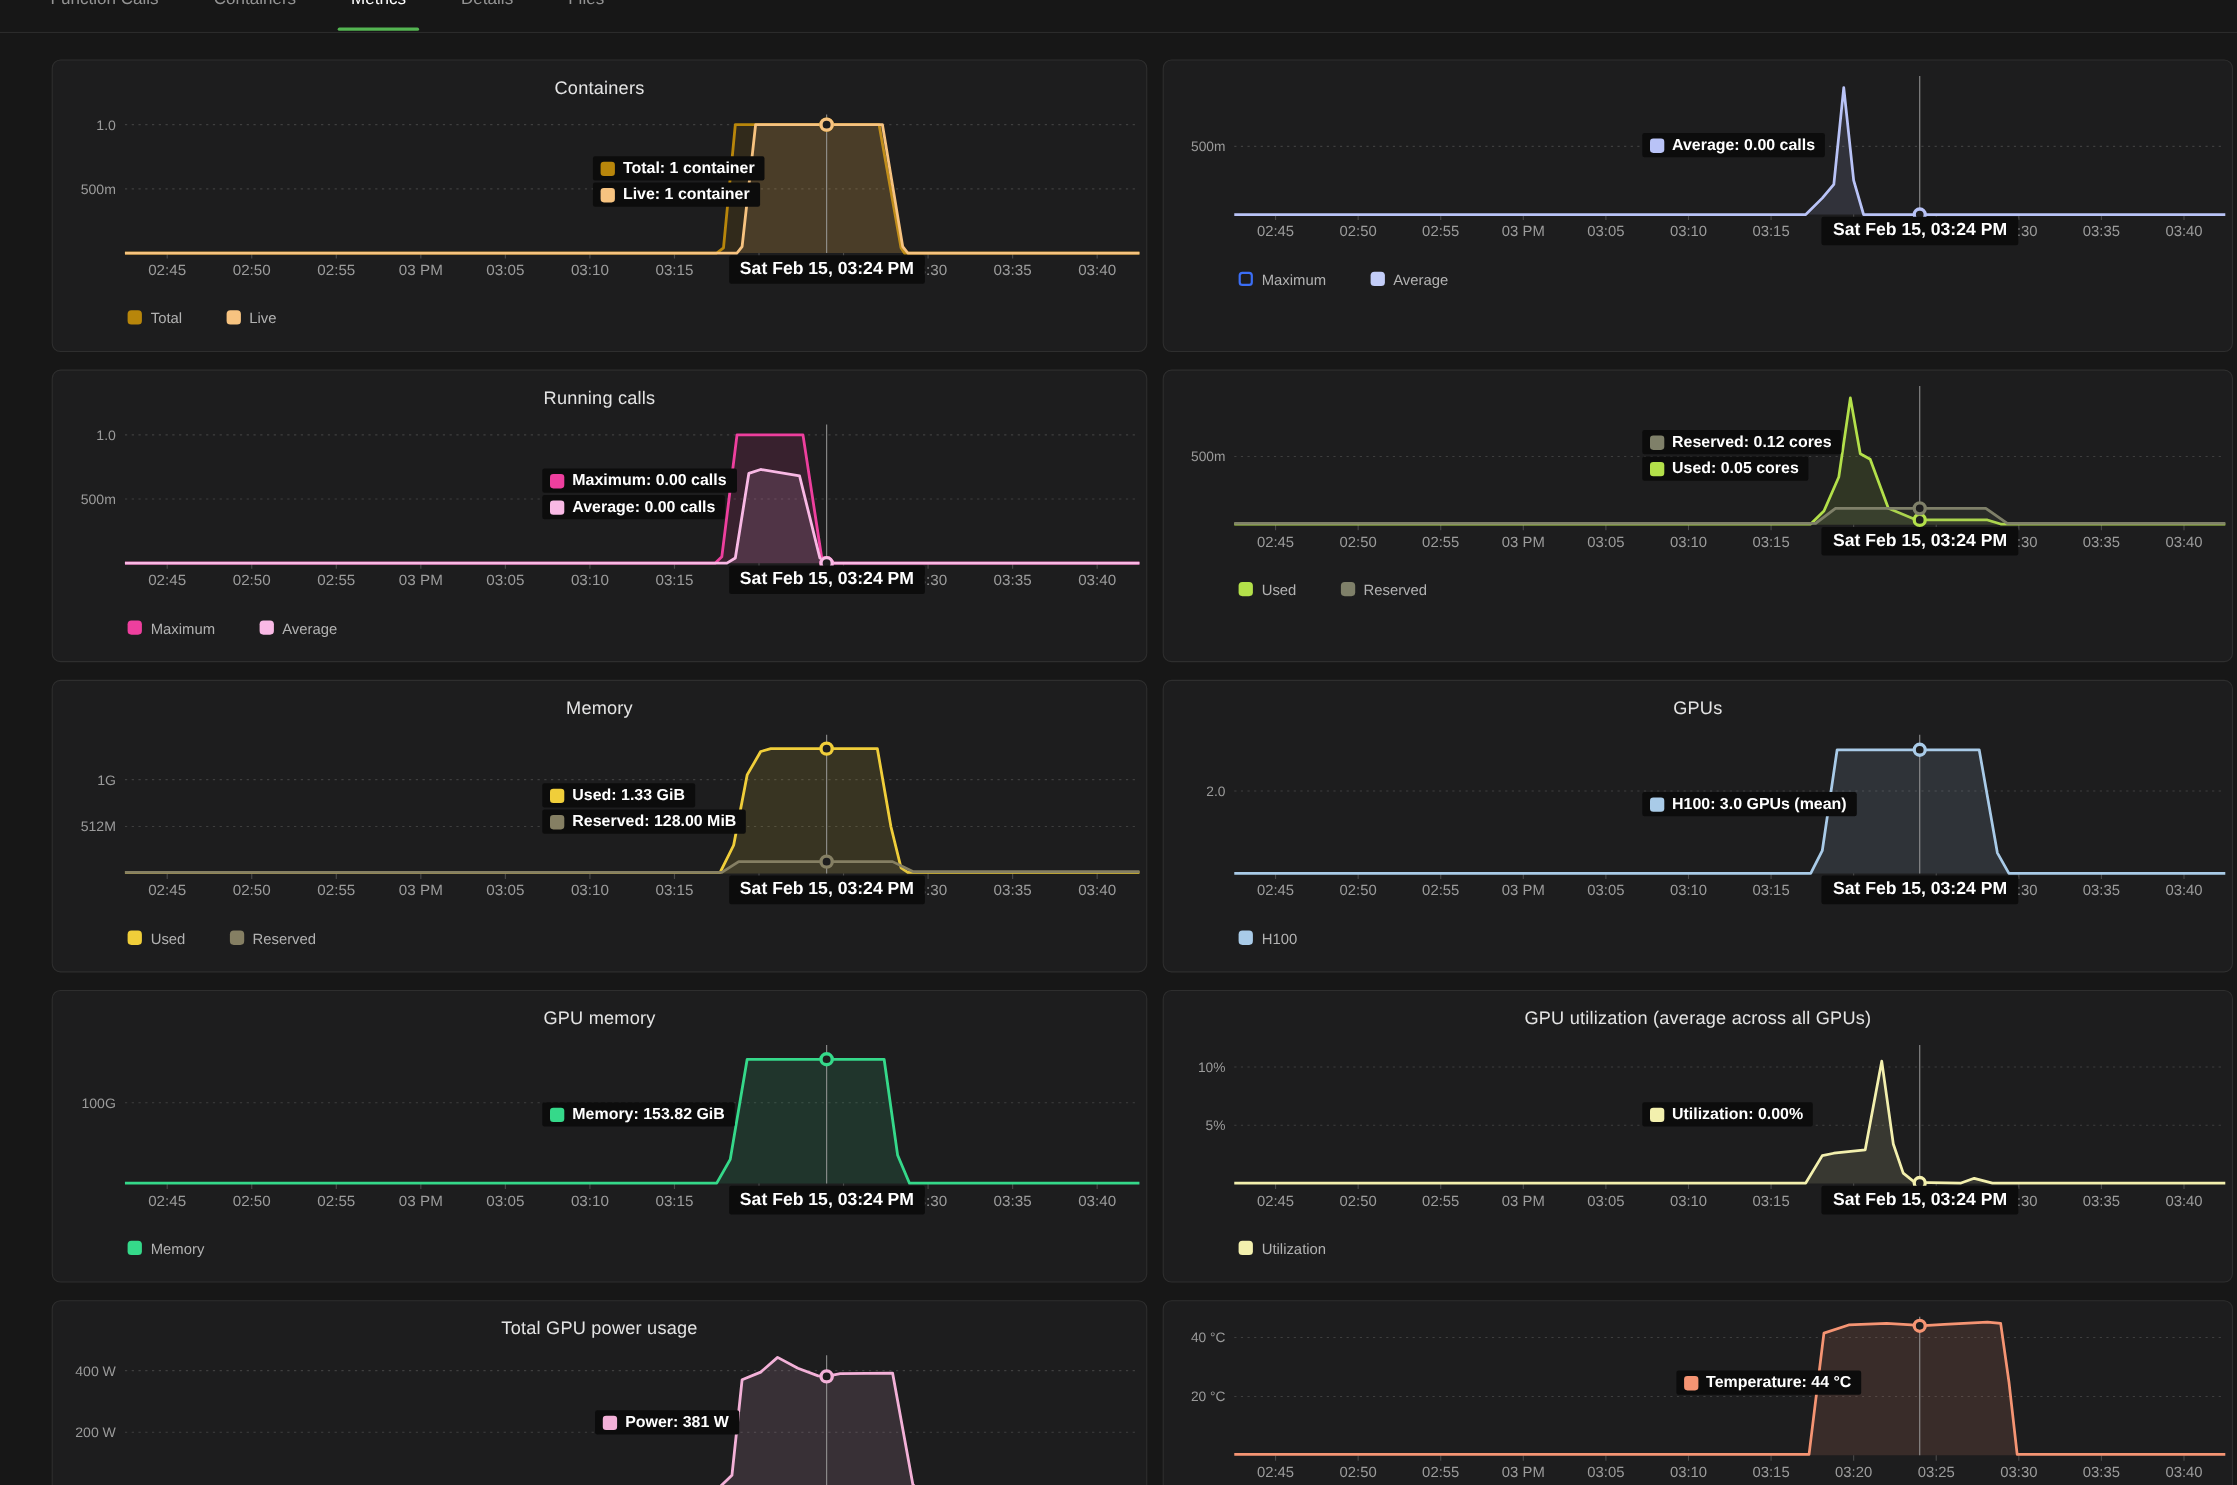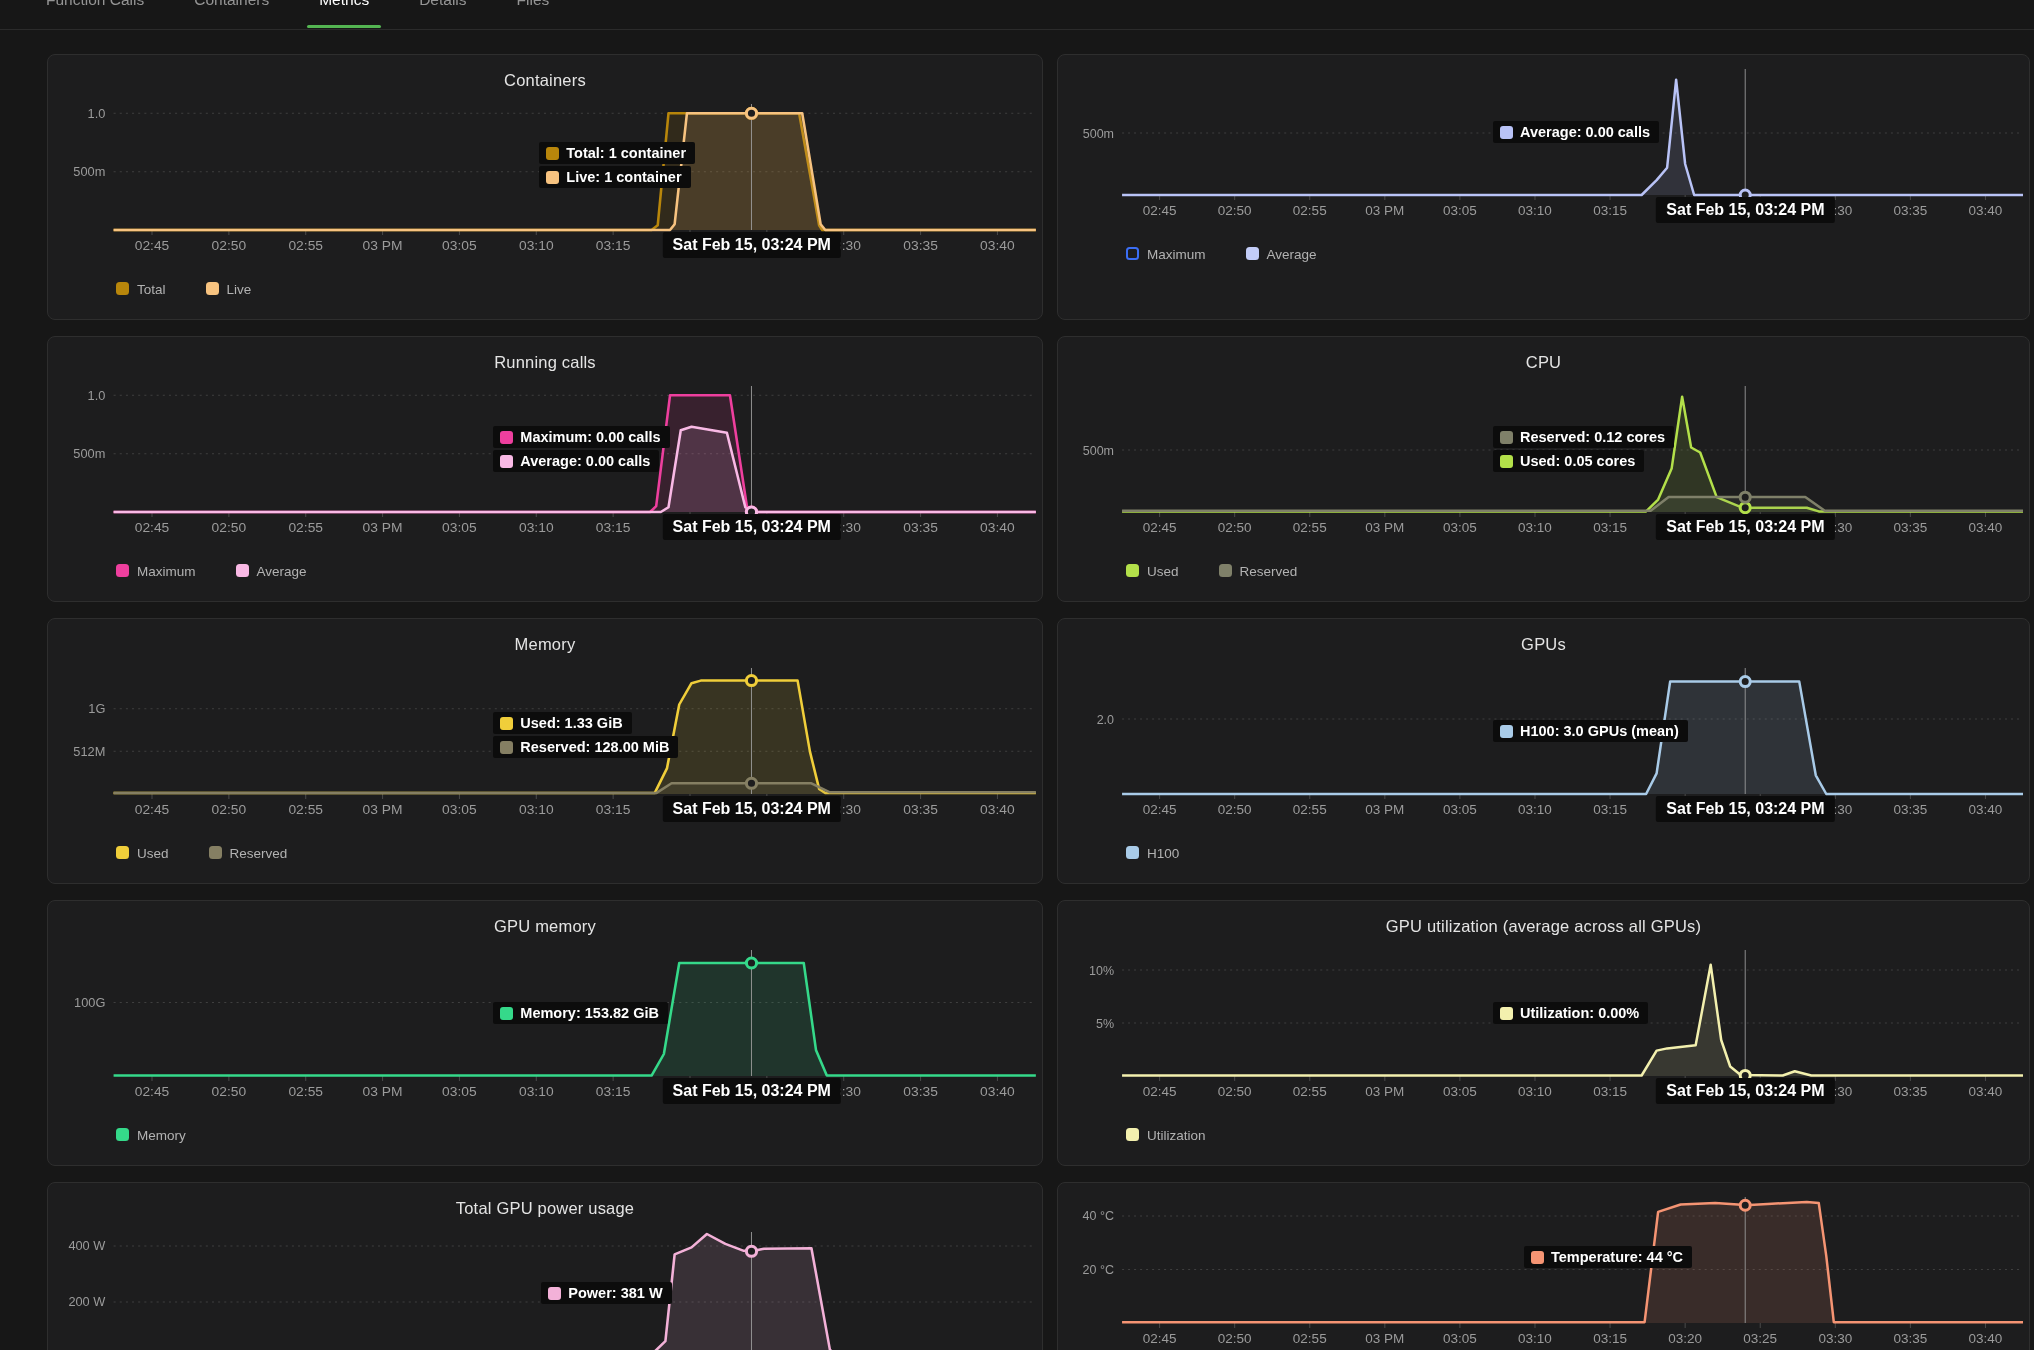--- a/index.html
+++ b/index.html
@@ -224,21 +224,20 @@
             <span class="legend-swatch" style="background: rgb(238, 63, 158);"></span>
             <span class="legend-label">Maximum</span>
           </div>
           <div class="legend-item">
             <span class="legend-swatch" style="background: rgb(249, 185, 229);"></span>
             <span class="legend-label">Average</span>
           </div>
         </div>
   </section>
       <section class="card">
-    <h3>CPU</h3>
     <div class="plot-wrap">
       <svg class="plot" viewBox="0 0 970 180" preserveAspectRatio="none">
             <line x1="64" x2="964" y1="76.0242311276794" y2="76.0242311276794" stroke="#3f3f3f" stroke-width="1" stroke-dasharray="2 4"></line>
             <text x="56" y="80.5242311276794" text-anchor="end" fill="#9b9b9b" font-size="12.5">500m</text>
             <line x1="101.5" x2="101.5" y1="138" y2="143" stroke="#4a4a4a" stroke-width="1"></line>
             <text x="101.5" y="158" text-anchor="middle" fill="#9b9b9b" font-size="13.5">02:45</text>
             <line x1="176.5" x2="176.5" y1="138" y2="143" stroke="#4a4a4a" stroke-width="1"></line>
             <text x="176.5" y="158" text-anchor="middle" fill="#9b9b9b" font-size="13.5">02:50</text>
             <line x1="251.5" x2="251.5" y1="138" y2="143" stroke="#4a4a4a" stroke-width="1"></line>
             <text x="251.5" y="158" text-anchor="middle" fill="#9b9b9b" font-size="13.5">02:55</text>

